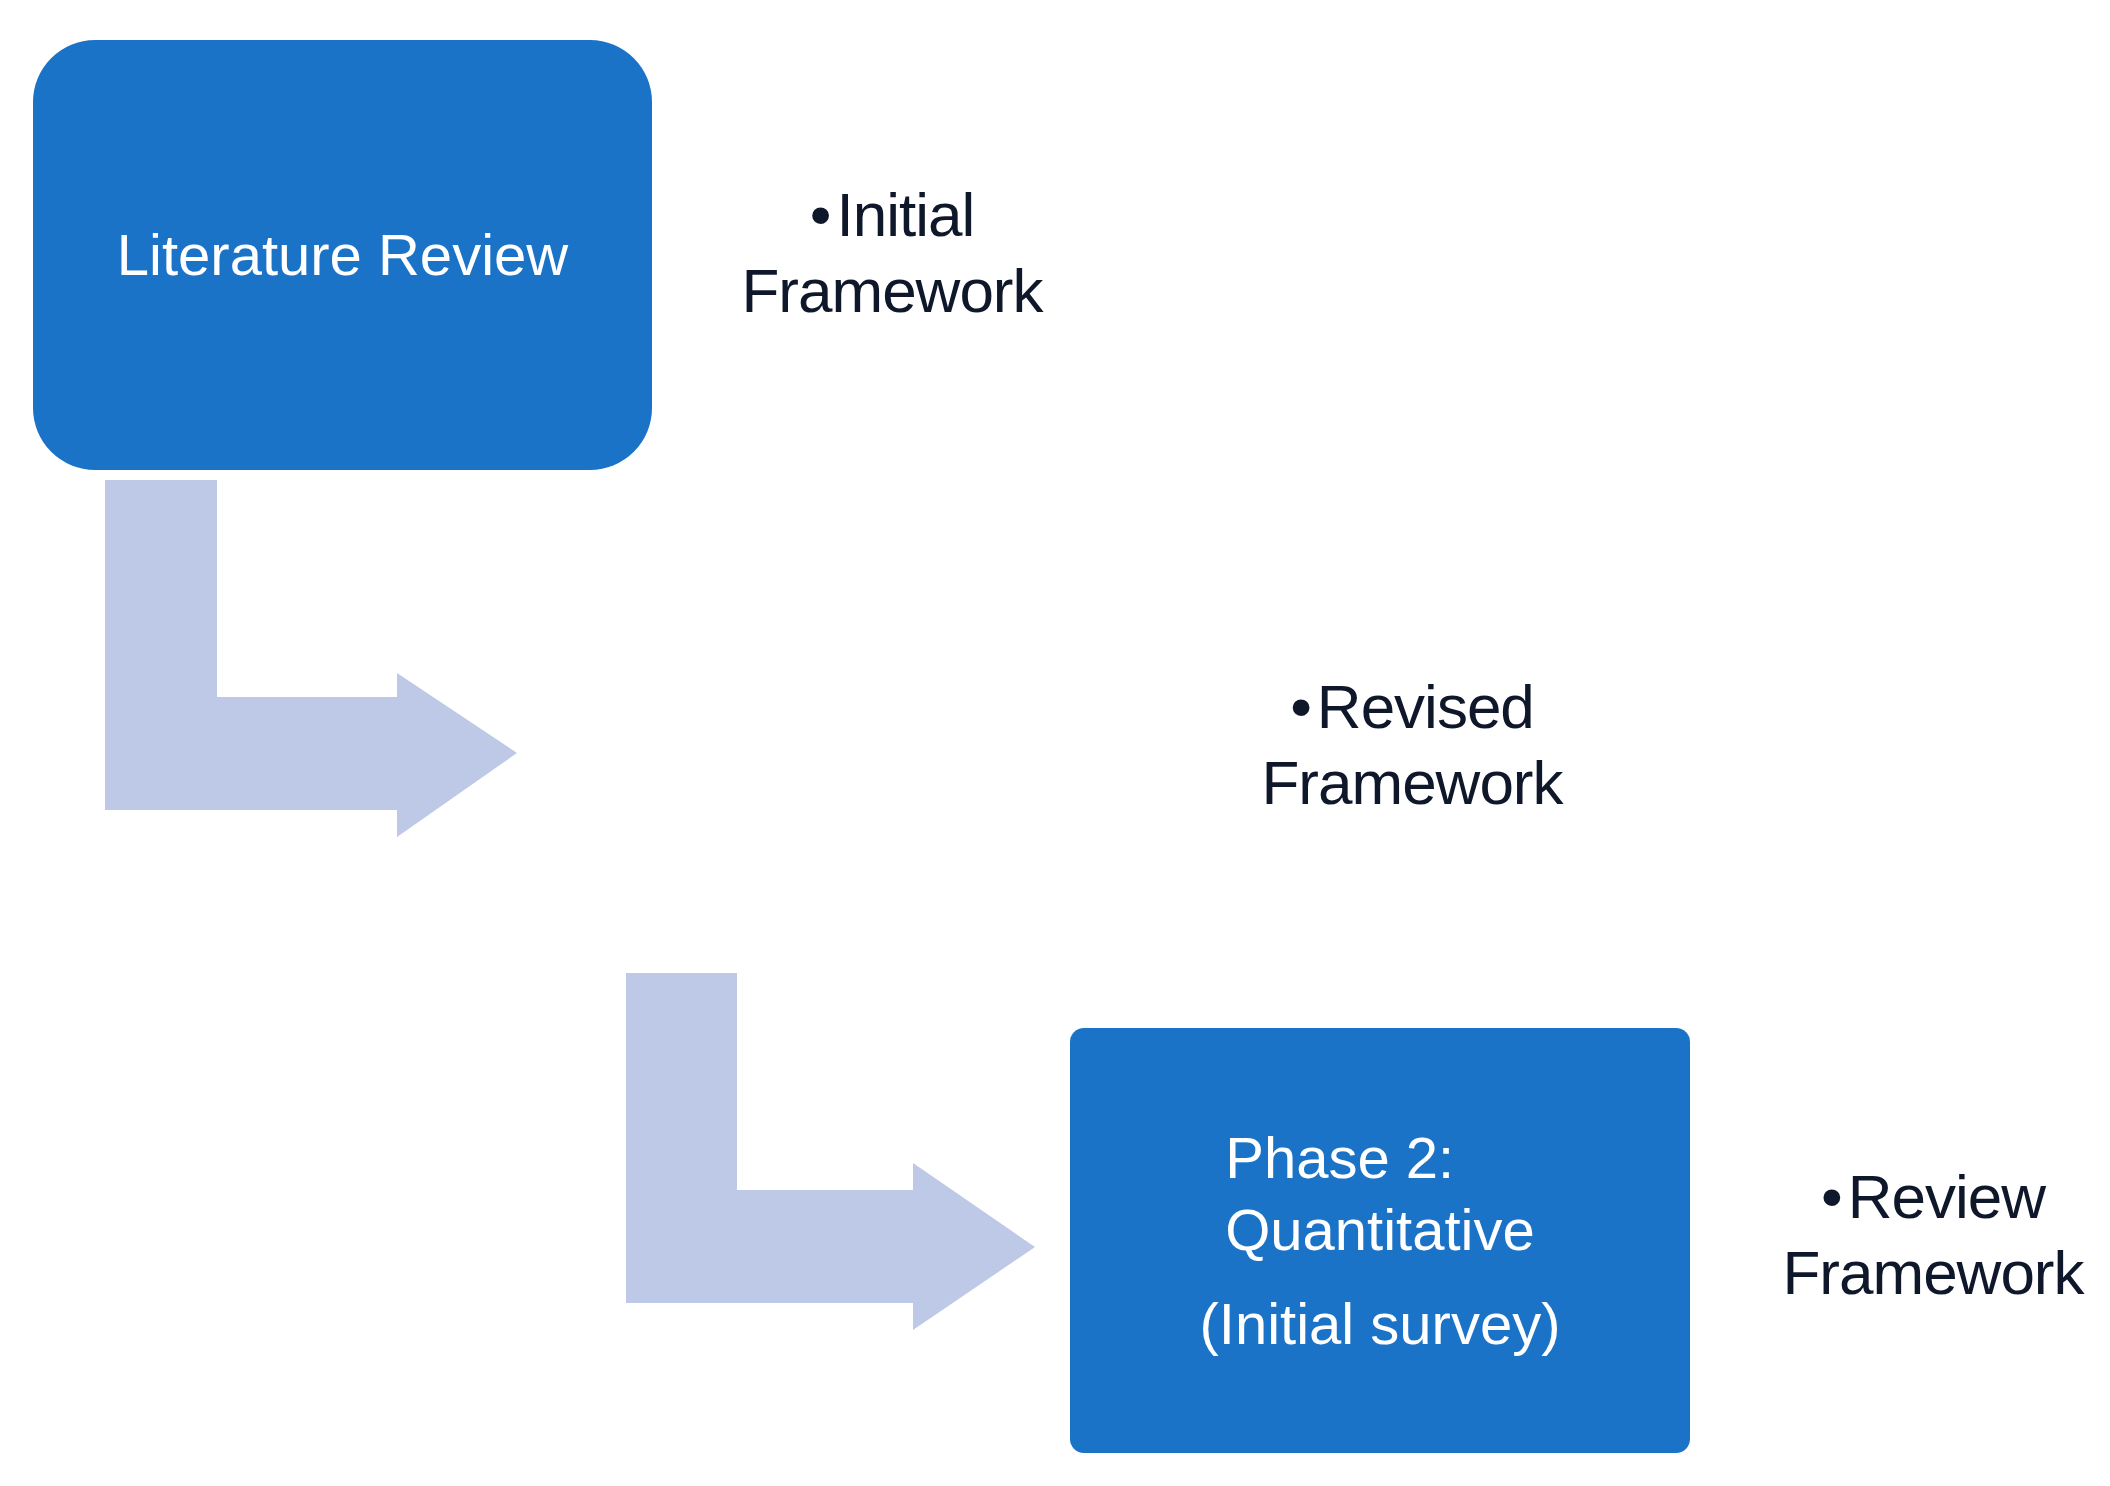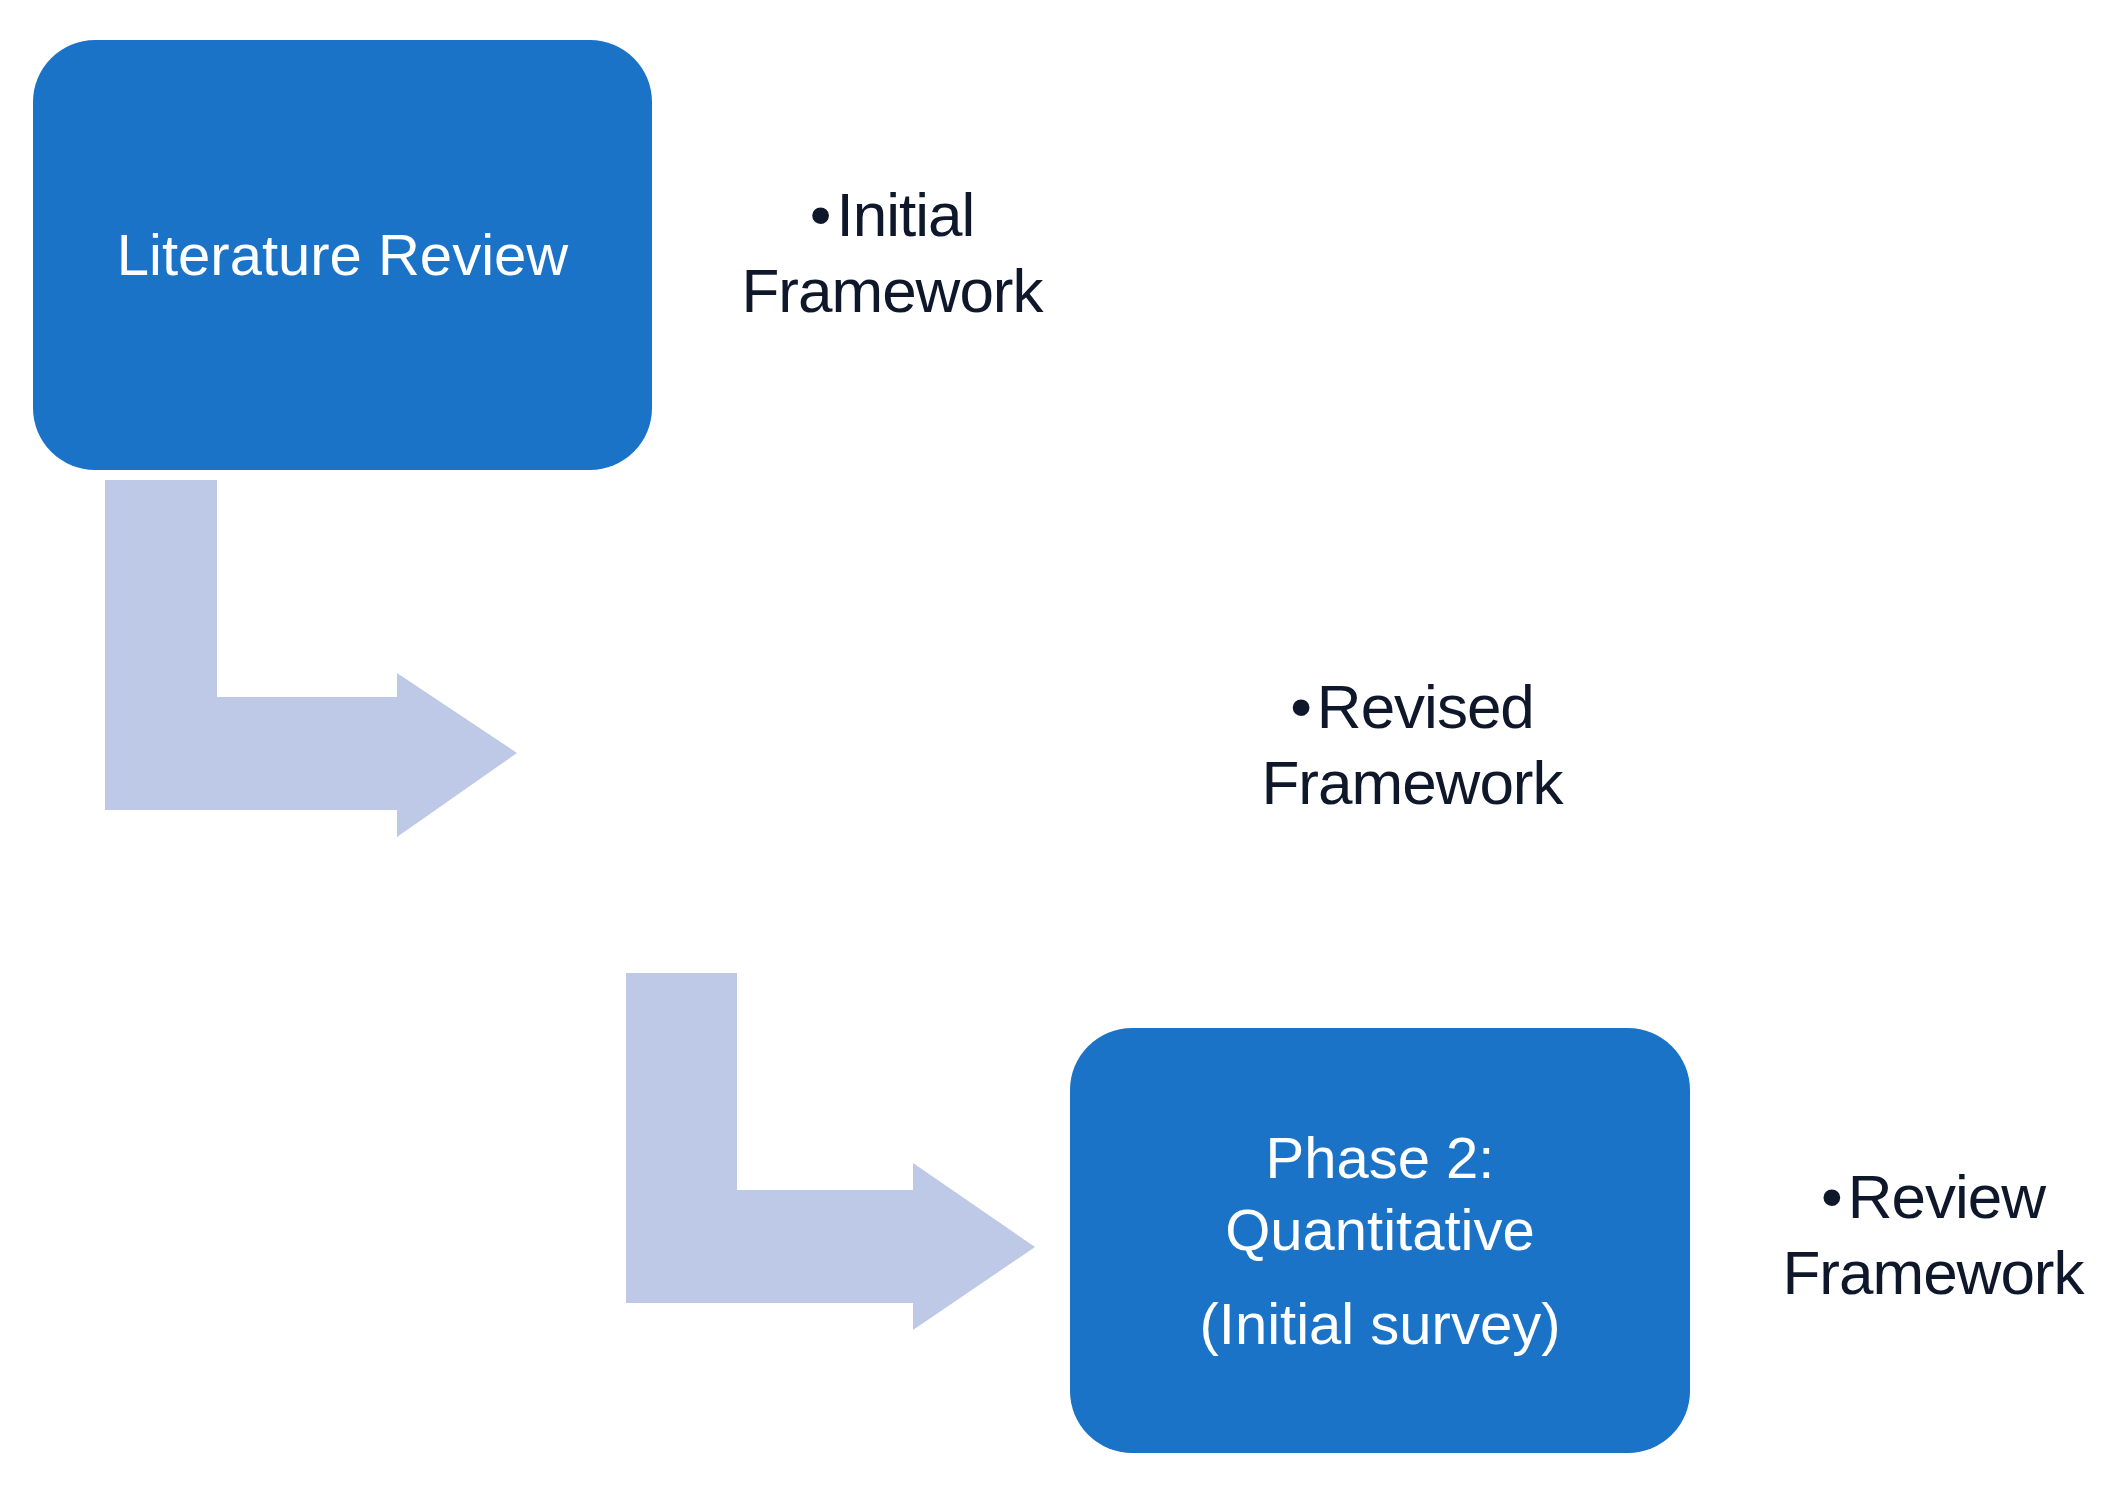--- a/index.html
+++ b/index.html
@@ -24,36 +24,36 @@
   }
   .box {
     position: absolute;
     background: #1B73C7;
     border-radius: 62px;
     color: #ffffff;
     display: flex;
     flex-direction: column;
     align-items: center;
     justify-content: center;
-    text-align: center;
+    text-align: left;
     font-size: 58px;
     line-height: 72px;
     padding: 0 28px;
     box-sizing: border-box;
   }
   .box-para {
     white-space: pre-line;
     margin: 0;
   }
   .box-para + .box-para {
     margin-top: 22px;
   }
   #box1 { left: 33px;   top: 40px;   width: 619px; height: 430px; }
   #box2 { left: 550px;  top: 537px;  width: 620px; height: 429px; }
-  #box3 { left: 1070px; top: 1028px; width: 620px; height: 425px; }
+  #box3 { left: 1070px; top: 1028px; width: 620px; height: 425px; border-radius: 14px; }
 
   .callout {
     position: absolute;
     width: 500px;
     text-align: center;
     color: #0f172a;
     font-size: 62px;
     line-height: 76px;
     letter-spacing: -1px;
   }

